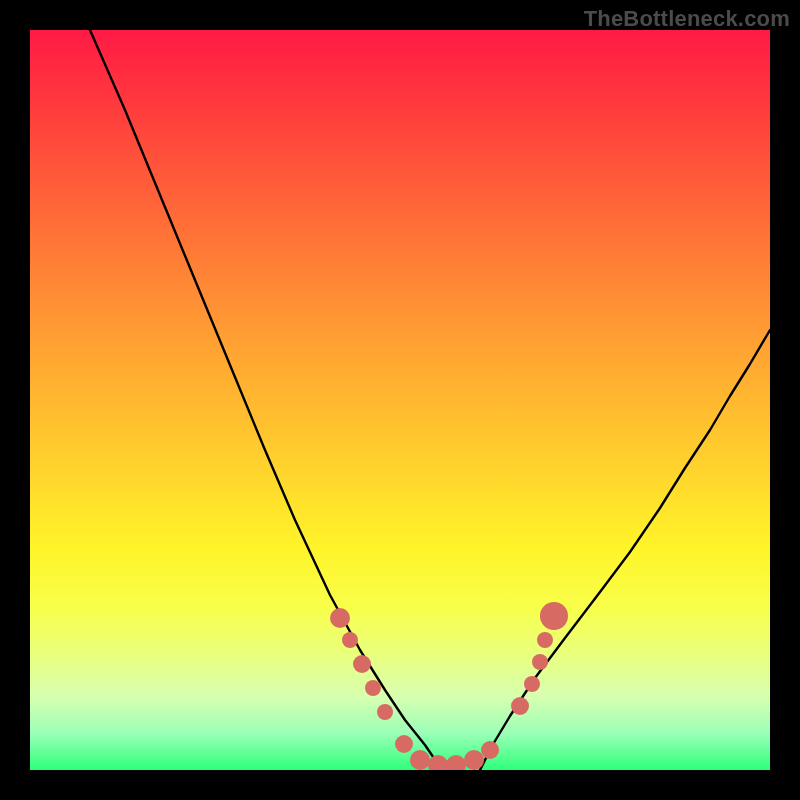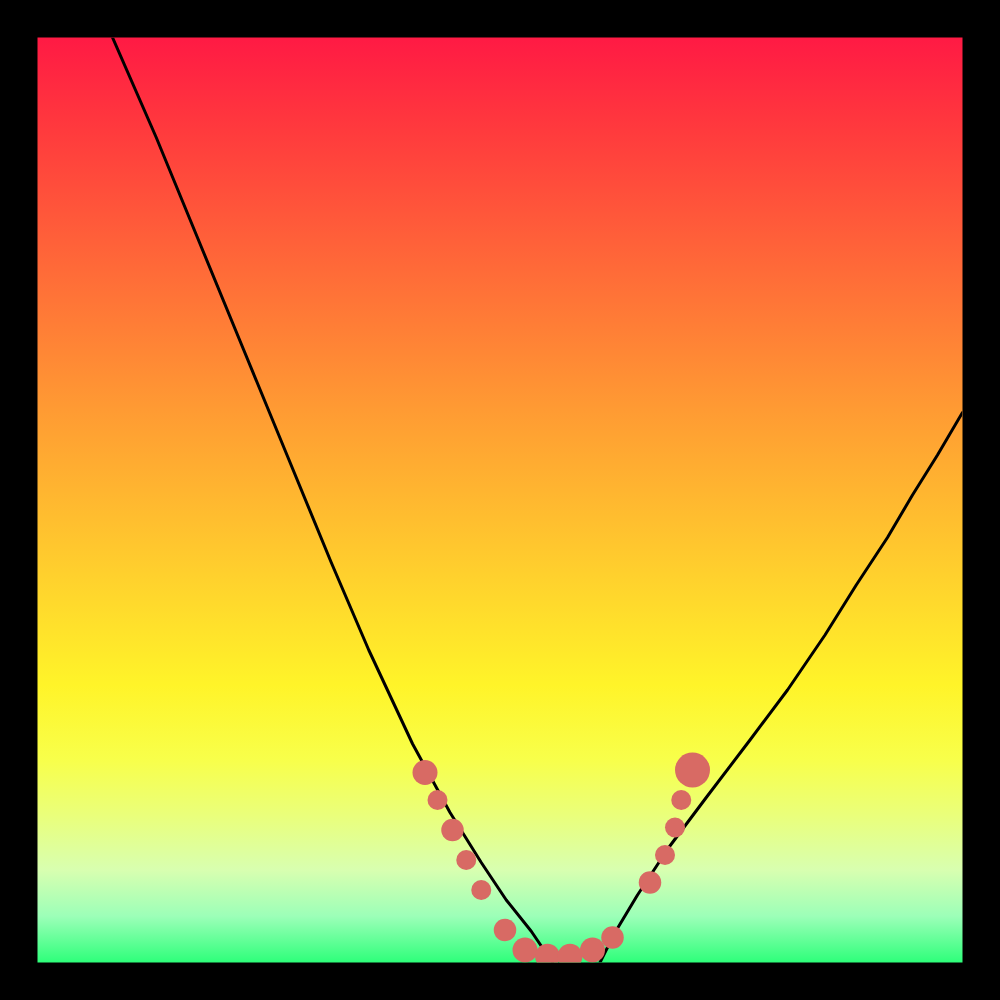--- a/index.html
+++ b/index.html
@@ -71,20 +71,21 @@
     background: #d86a64;
     border-radius: 50%;
     transform: translate(-50%, -50%);
     z-index: 6;
   }
 </style>
 </head>
 <body>
 
 <div class="frame">
+  <div class="watermark">TheBottleneck.com</div>
 
   <div class="plot">
     <svg class="curves" viewBox="0 0 740 740">
       <path id="left-curve-path" class="curve" d="M60 0 L95 80 L130 165 L165 250 L200 335 L235 420 L265 490 L300 565 L330 620 L355 660 L375 690 L395 715 L412 740"></path>
       <path id="right-curve-path" class="curve" d="M740 300 L720 334 L700 366 L680 400 L655 438 L630 478 L600 522 L570 562 L535 608 L505 648 L480 686 L462 716 L450 740"></path>
     </svg>
     <div id="marker-layer">
         <div class="marker" style="left: 310px; top: 588px; width: 20px; height: 20px;"></div>
         <div class="marker" style="left: 320px; top: 610px; width: 16px; height: 16px;"></div>
         <div class="marker" style="left: 332px; top: 634px; width: 18px; height: 18px;"></div>

